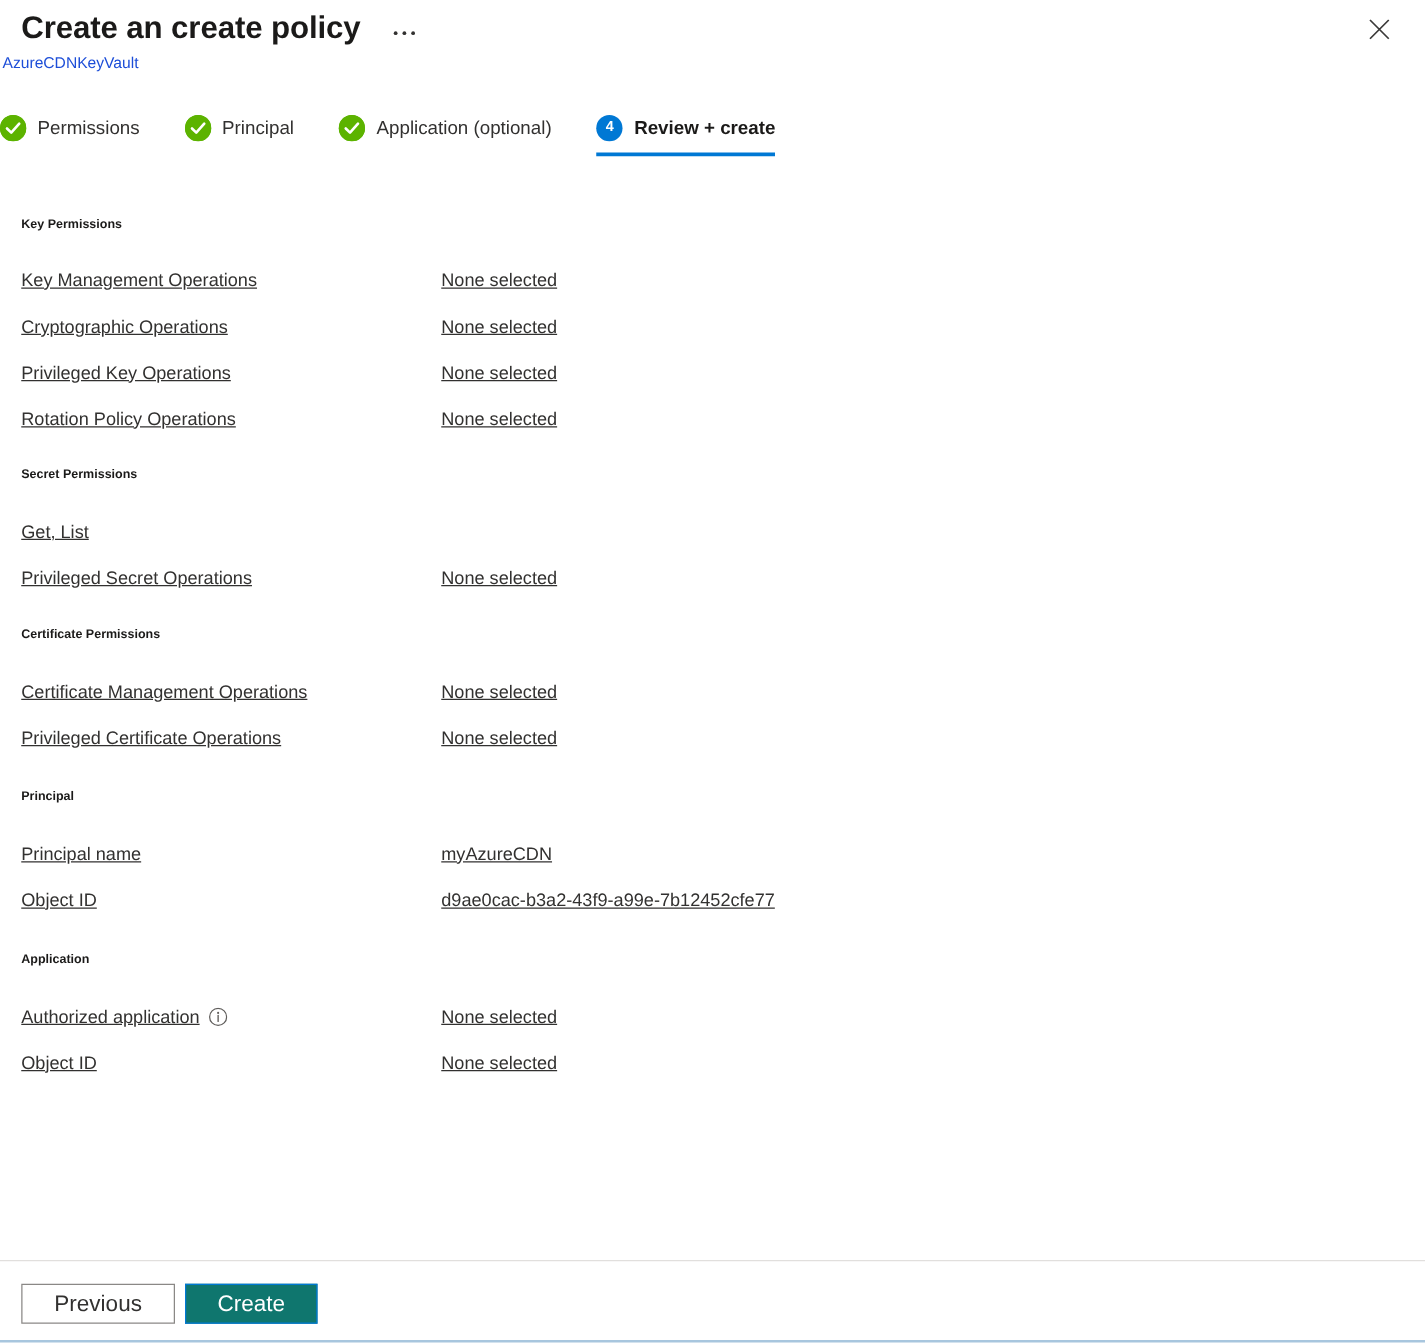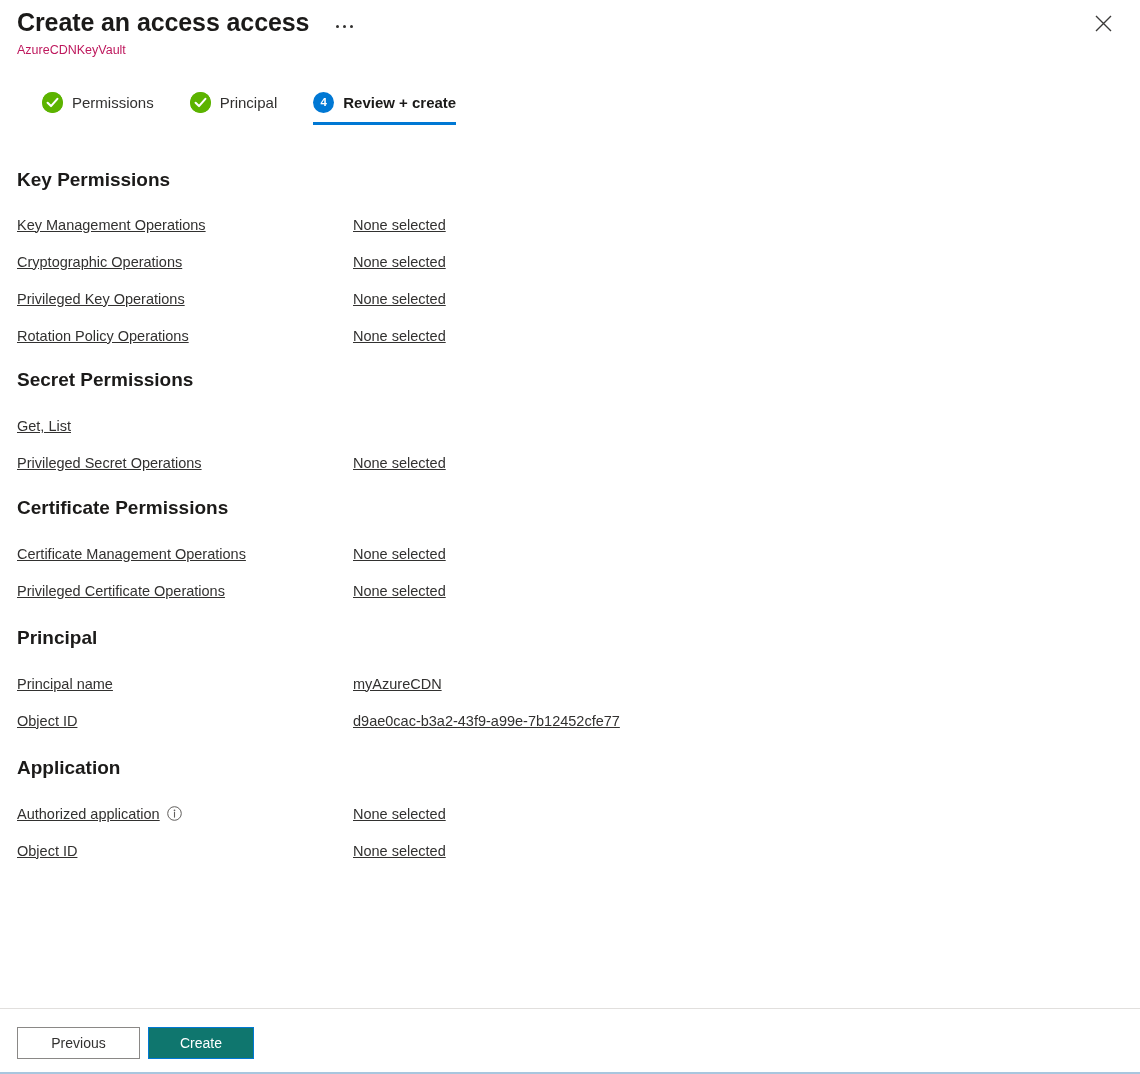--- a/index.html
+++ b/index.html
@@ -53,22 +53,22 @@
   .ellipsis-btn .dot {
     width: 3px;
     height: 3px;
     background: #323130;
     border-radius: 50%;
     display: inline-block;
     margin: 0 2px;
   }
   .subtitle {
     font-size: 12.5px;
-    color: #be185d;
-    padding-left: 17px;
+    color: #1d4ed8;
+    padding-left: 2px;
     margin-top: -3px;
     line-height: 18px;
   }
   .close-btn {
     position: absolute;
     top: 8px;
     right: 22px;
     width: 30px;
     height: 30px;
     display: flex;
@@ -78,24 +78,22 @@
     background: none;
     border: none;
     padding: 0;
   }
   .close-btn svg { display: block; }
 
   
   .tabs {
     display: flex;
     align-items: flex-start;
-    padding-left: 22px;
     margin-top: 26px;
     height: 40px;
-    margin-left: 20px;
   }
   .tab {
     display: flex;
     align-items: center;
     height: 34px;
     padding: 0 8px 0 0;
     margin-right: 28px;
     cursor: pointer;
     position: relative;
     background: none;
@@ -138,21 +136,21 @@
     background: #0078d4;
   }
 
   
   .content {
     padding: 0 17px;
     margin-top: 44px;
   }
   .section { margin-bottom: 0; }
   .section-heading {
-    font-size: 19px;
+    font-size: 10px;
     font-weight: bold;
     color: #1b1a19;
     margin: 0;
     padding: 0;
     height: 22px;
     line-height: 22px;
   }
   .section + .section .section-heading { margin-top: 6px; }
   .rows { margin-top: 16px; text-decoration: underline; }
   .row {
@@ -196,21 +194,21 @@
     right: 0;
     bottom: 13px;
     border-top: 1px solid #e1dfdd;
     padding: 18px 0 0 17px;
     display: flex;
     align-items: center;
     background: #ffffff;
   }
   .btn {
     font-family: inherit;
-    font-size: 14px;
+    font-size: 18px;
     height: 32px;
     min-width: 80px;
     padding: 0 18px;
     cursor: pointer;
     box-sizing: border-box;
   }
   .btn-secondary {
     background: #ffffff;
     border: 1px solid #8a8886;
     color: #323130;
@@ -222,21 +220,21 @@
     color: #ffffff;
     margin-left: 8px;
     width: 106px;
   }
 </style>
 </head>
 <body>
 
 <div class="header">
   <div class="title-row">
-    <div class="page-title">Create an access access</div>
+    <div class="page-title">Create an create policy</div>
     <button class="ellipsis-btn" title="More">
       <span class="dot"></span>
       <span class="dot"></span>
       <span class="dot"></span>
     </button>
   </div>
   <div class="subtitle">AzureCDNKeyVault</div>
 
   <button class="close-btn">
     <span>
@@ -262,20 +260,29 @@
   <button class="tab">
     <span class="badge done">
       <svg width="21" height="21" viewBox="0 0 21 21" aria-hidden="true">
         <circle cx="10.5" cy="10.5" r="10.5" fill="#5cb300"></circle>
         <path d="M5.6 10.8 L9 14.1 L15.4 6.9" stroke="#ffffff" stroke-width="2.1" fill="none" stroke-linecap="round" stroke-linejoin="round"></path>
       </svg>
     </span>
     <span class="tab-label">Principal</span>
   </button>
 
+  <button class="tab">
+    <span class="badge done">
+      <svg width="21" height="21" viewBox="0 0 21 21" aria-hidden="true">
+        <circle cx="10.5" cy="10.5" r="10.5" fill="#5cb300"></circle>
+        <path d="M5.6 10.8 L9 14.1 L15.4 6.9" stroke="#ffffff" stroke-width="2.1" fill="none" stroke-linecap="round" stroke-linejoin="round"></path>
+      </svg>
+    </span>
+    <span class="tab-label">Application (optional)</span>
+  </button>
 
   <button class="tab is-active">
     <span class="badge active-step">4</span>
     <span class="tab-label">Review + create</span>
   </button>
 
 </div>
 
 <div class="content">
 

